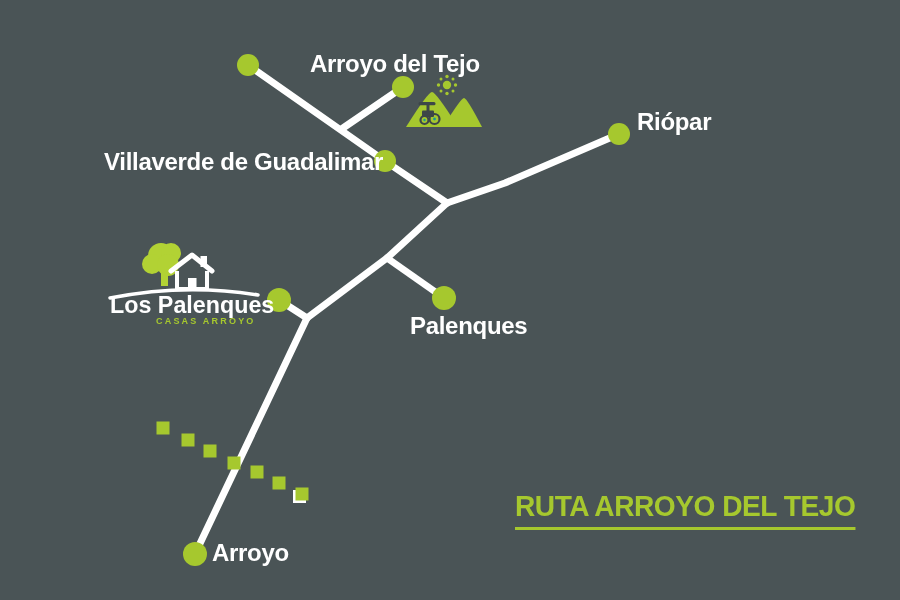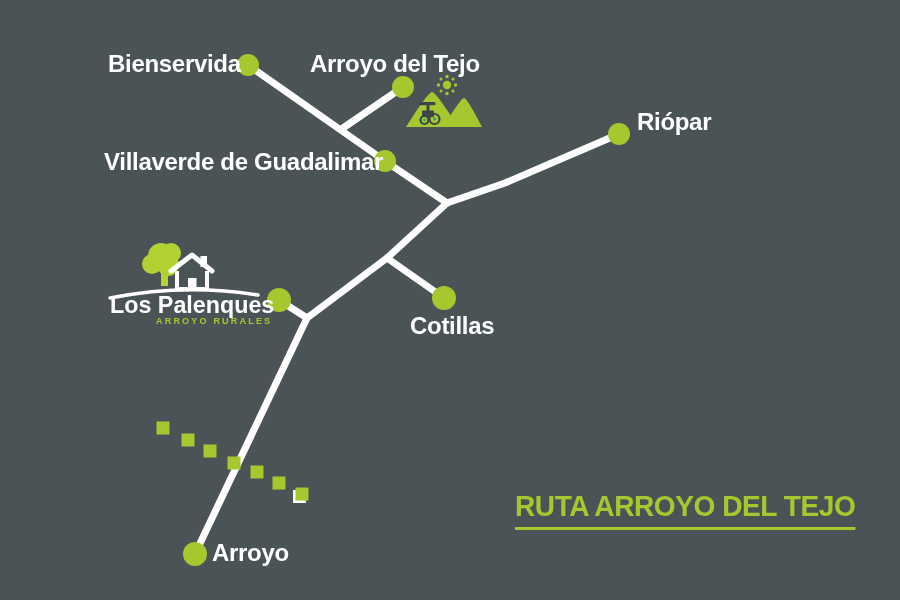--- a/index.html
+++ b/index.html
@@ -108,24 +108,23 @@
       <g>
         <rect x="200.5" y="256" width="6.5" height="11" fill="#ffffff"></rect>
         <path d="M177,271 L177,289 L207,289 L207,271" fill="#4a5456" stroke="#ffffff" stroke-width="4" stroke-linejoin="round"></path>
         <path d="M171,271 L192,255 L212,271" fill="none" stroke="#ffffff" stroke-width="5" stroke-linecap="round" stroke-linejoin="round"></path>
         <rect x="188" y="278" width="8.5" height="11" fill="#ffffff"></rect>
       </g>
       <path d="M110,298 Q185,283 258,295" fill="none" stroke="#ffffff" stroke-width="3.5" stroke-linecap="round"></path>
     </g>
   </svg>
 
-  <div class="town-label" id="lbl-bienservida">Bienservida</div>
   <div class="town-label" id="lbl-villaverde">Villaverde de Guadalimar</div>
   <div class="town-label" id="lbl-arroyo-del-tejo">Arroyo del Tejo</div>
   <div class="town-label" id="lbl-riopar">Riópar</div>
-  <div class="town-label" id="lbl-cotillas">Cotillas</div>
+  <div class="town-label" id="lbl-cotillas">Palenques</div>
   <div class="town-label" id="lbl-siles">Arroyo</div>
 
   <div id="logo-name">Los Palenques</div>
-  <div id="logo-subtitle">ARROYO RURALES</div>
+  <div id="logo-subtitle">CASAS ARROYO</div>
 
   <div id="route-title">RUTA ARROYO DEL TEJO</div>
 </div>
 
 </body></html>

